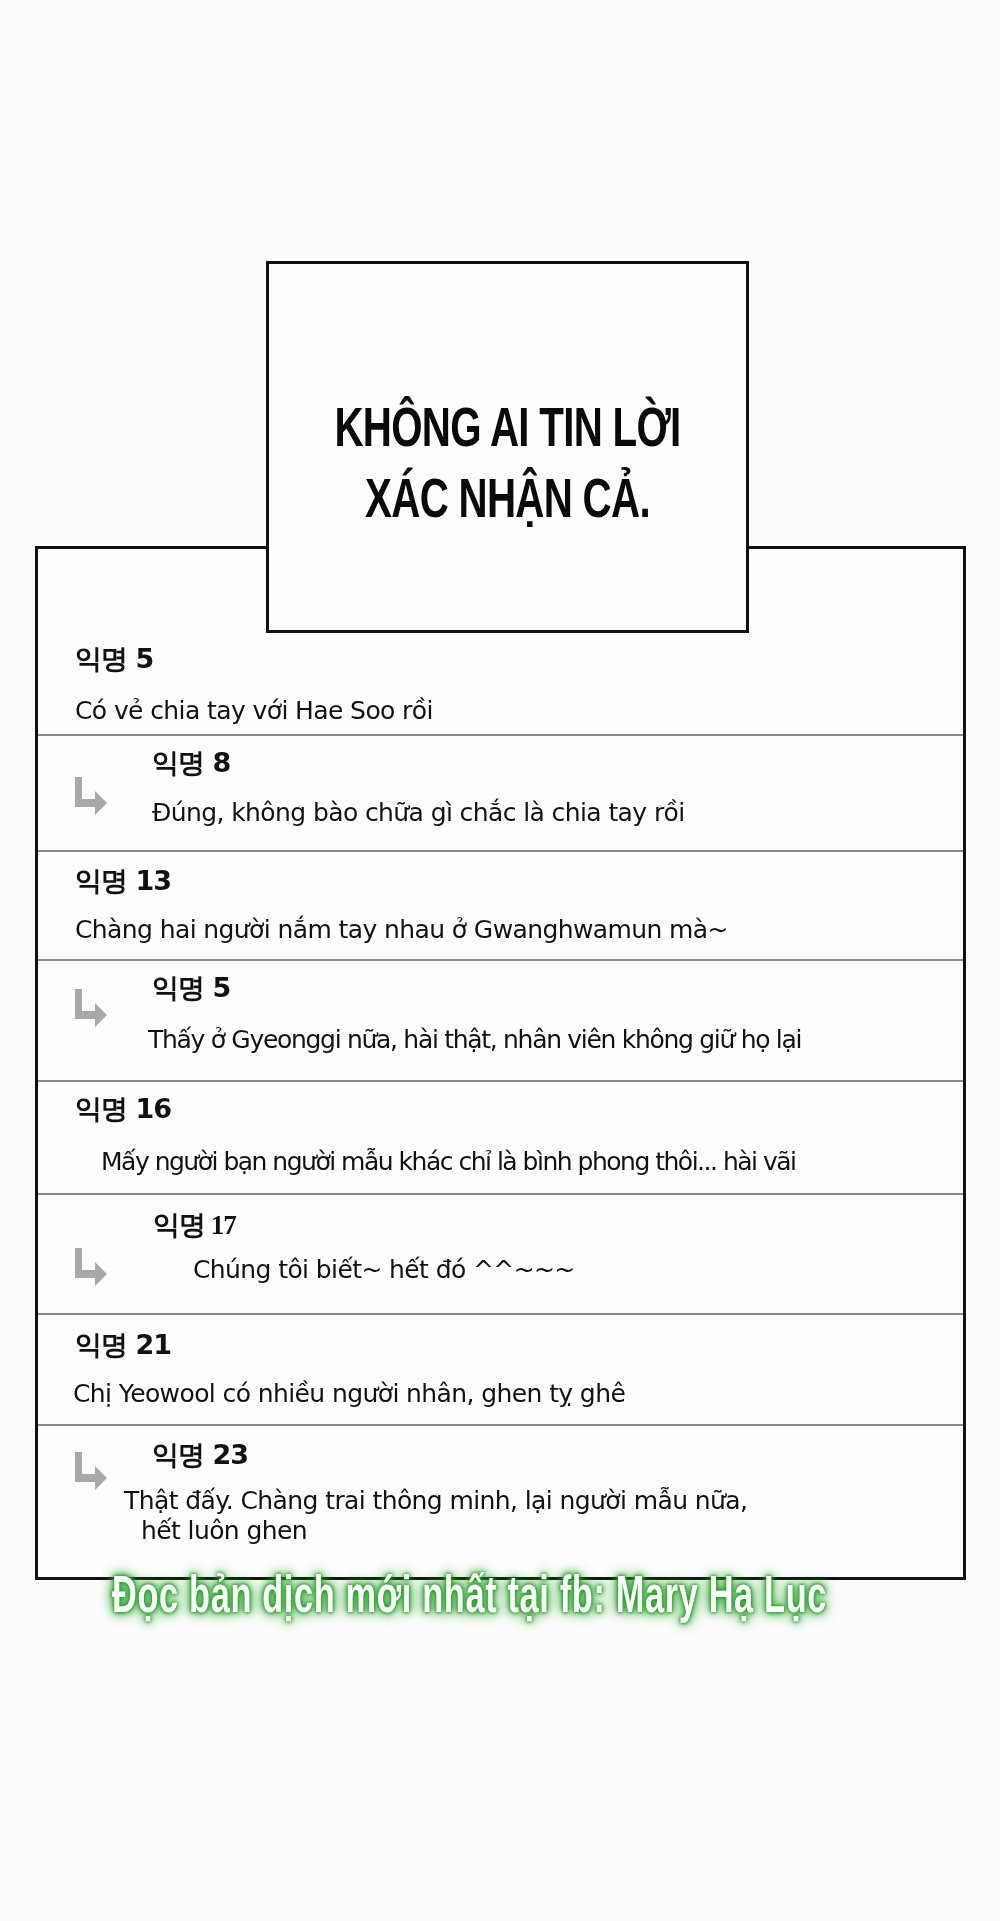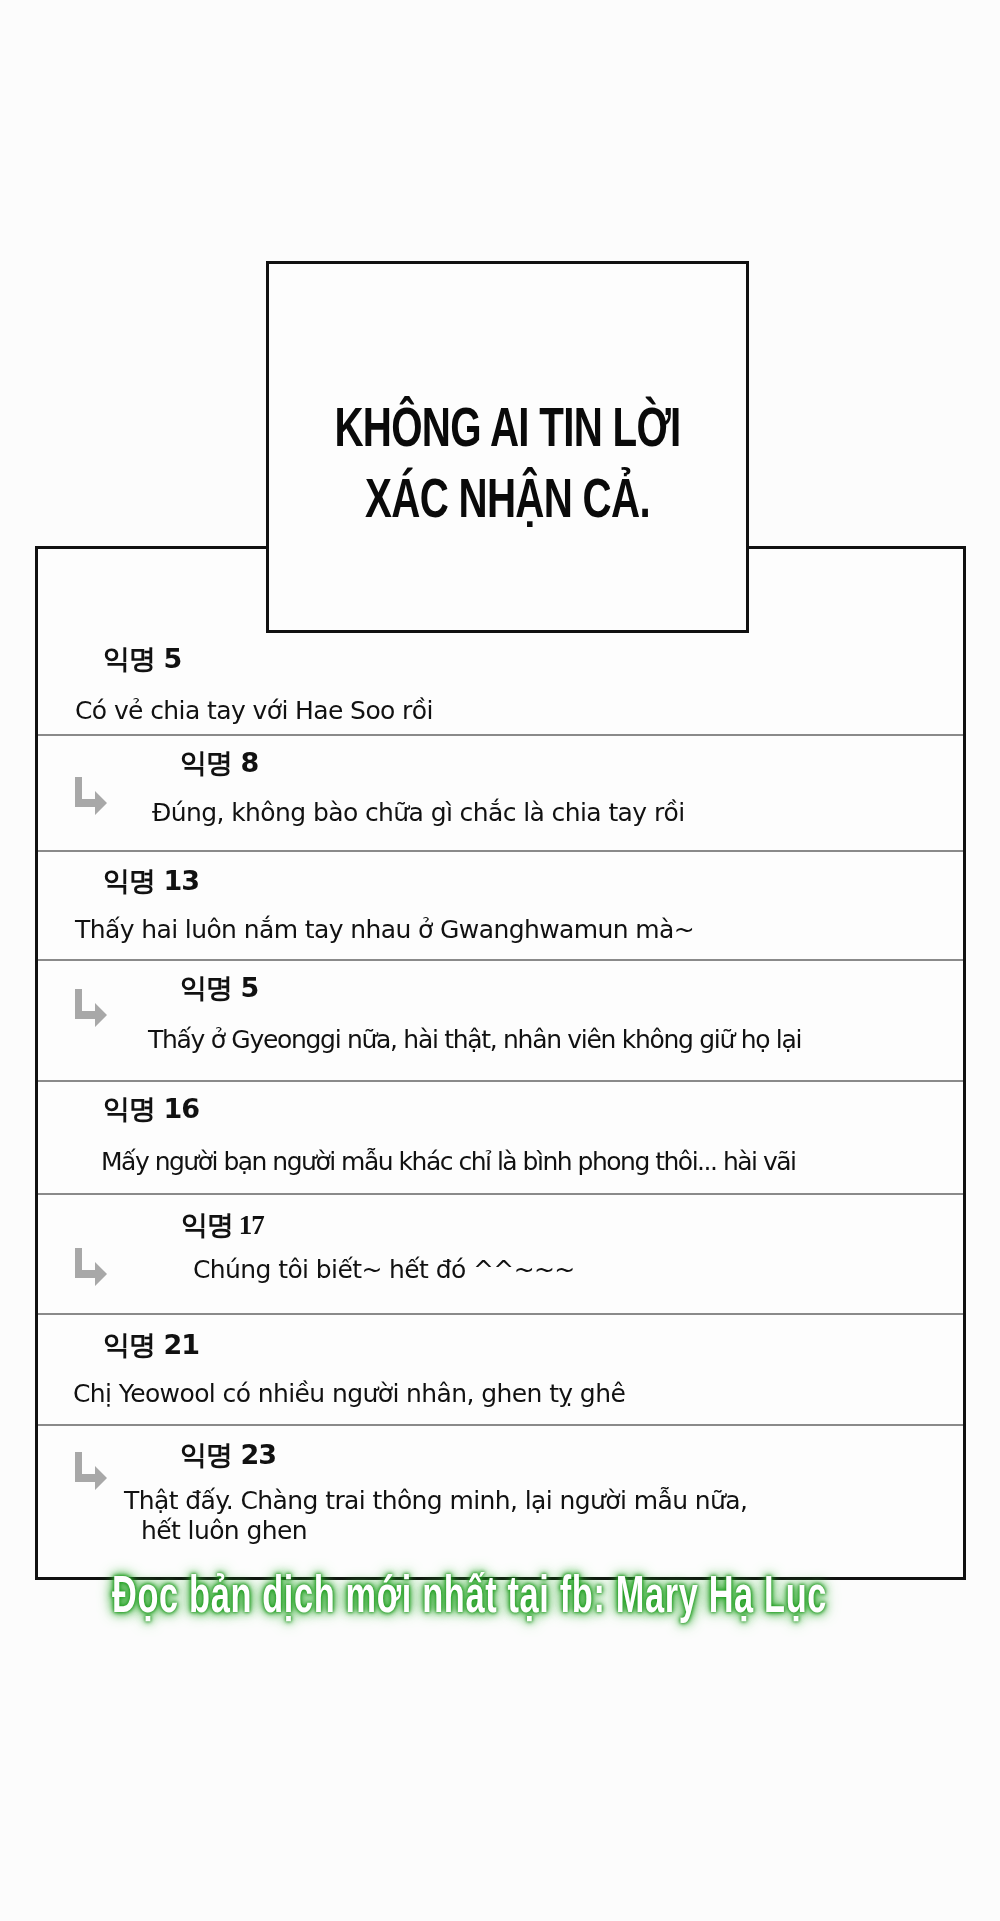--- a/index.html
+++ b/index.html
@@ -27,21 +27,21 @@
     position: absolute; left: 35px; top: 546px; width: 925px; height: 1028px;
     border: 3px solid #111; background: #fdfdfd; z-index: 1;
   }
   .sep {
     position: absolute; left: 38px; width: 925px; height: 2px;
     background: #8a8a8a; z-index: 2;
   }
   .name {
     position: absolute; z-index: 4; font-family: "DejaVu Sans", sans-serif;
     font-weight: bold; font-size: 27px; line-height: 30px; color: #111;
-    white-space: nowrap; letter-spacing: -1px; margin-left: 28px;
+    white-space: nowrap; letter-spacing: -1px;
   }
   .text {
     position: absolute; z-index: 4; font-family: "DejaVu Sans", sans-serif;
     font-size: 25px; line-height: 32px; color: #111; white-space: nowrap;
     letter-spacing: -0.6px; transform-origin: left top;
   }
   .arrow {
     position: absolute; z-index: 4; width: 36px; height: 42px;
   }
   .watermark {
@@ -79,21 +79,21 @@
 <div>
   <svg class="arrow" style="left:73px;top:775px;" viewBox="0 0 36 42">
     <path d="M2 2 H9 V24 H22 V16 L34 28 L22 40 V32 H2 Z" fill="#a8a8a8"></path>
   </svg>
   <div class="name" style="left:152px;top:748px;">익명 8</div>
   <div class="text" style="left:152px;top:797px;">Đúng, không bào chữa gì chắc là chia tay rồi</div>
 </div>
 
 <div>
   <div class="name" style="left:75px;top:866px;">익명 13</div>
-  <div class="text" style="left:75px;top:914px;">Thấy hai luôn nắm tay nhau ở Gwanghwamun mà~</div>
+  <div class="text" style="left:75px;top:914px;">Chàng hai người nắm tay nhau ở Gwanghwamun mà~</div>
 </div>
 
 <div>
   <svg class="arrow" style="left:73px;top:987px;" viewBox="0 0 36 42">
     <path d="M2 2 H9 V24 H22 V16 L34 28 L22 40 V32 H2 Z" fill="#a8a8a8"></path>
   </svg>
   <div class="name" style="left:152px;top:973px;">익명 5</div>
   <div class="text" style="left:148px;top:1024px;letter-spacing:-1.3px;">Thấy ở Gyeonggi nữa, hài thật, nhân viên không giữ họ lại</div>
 </div>
 

